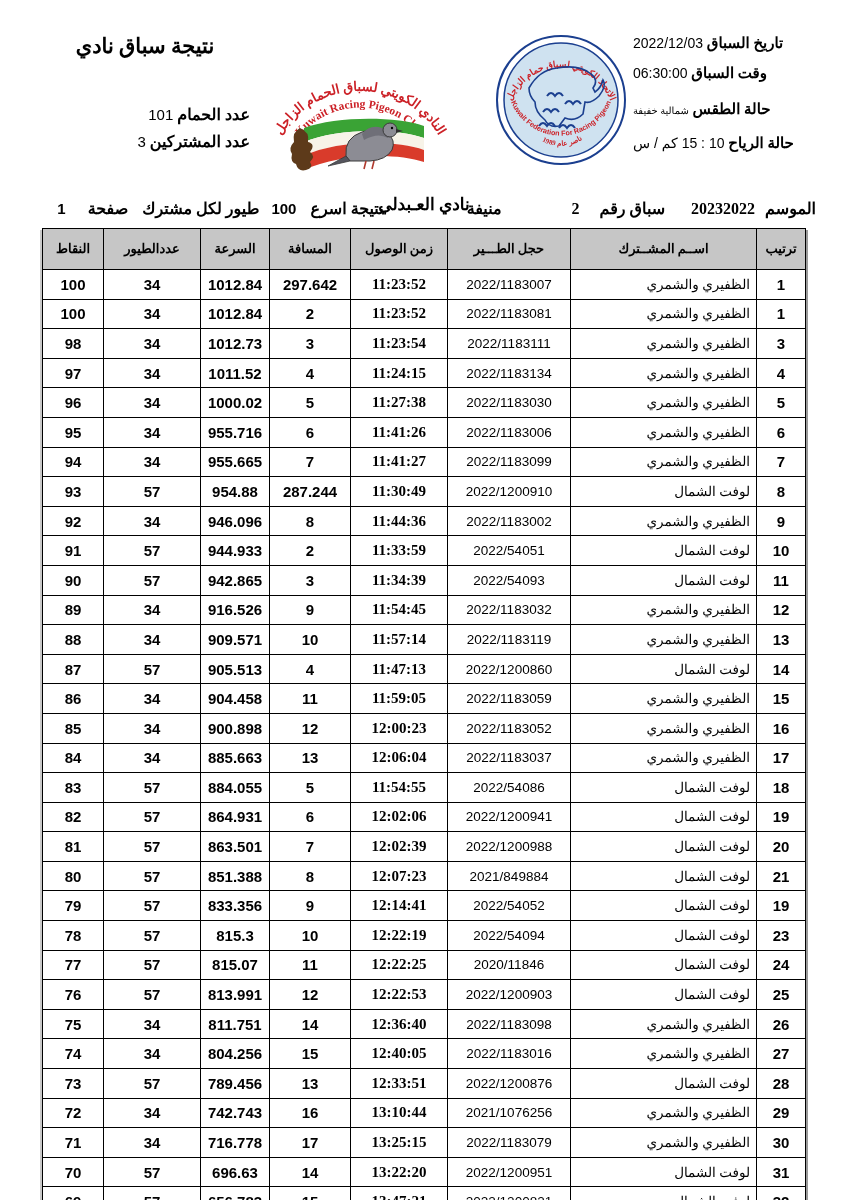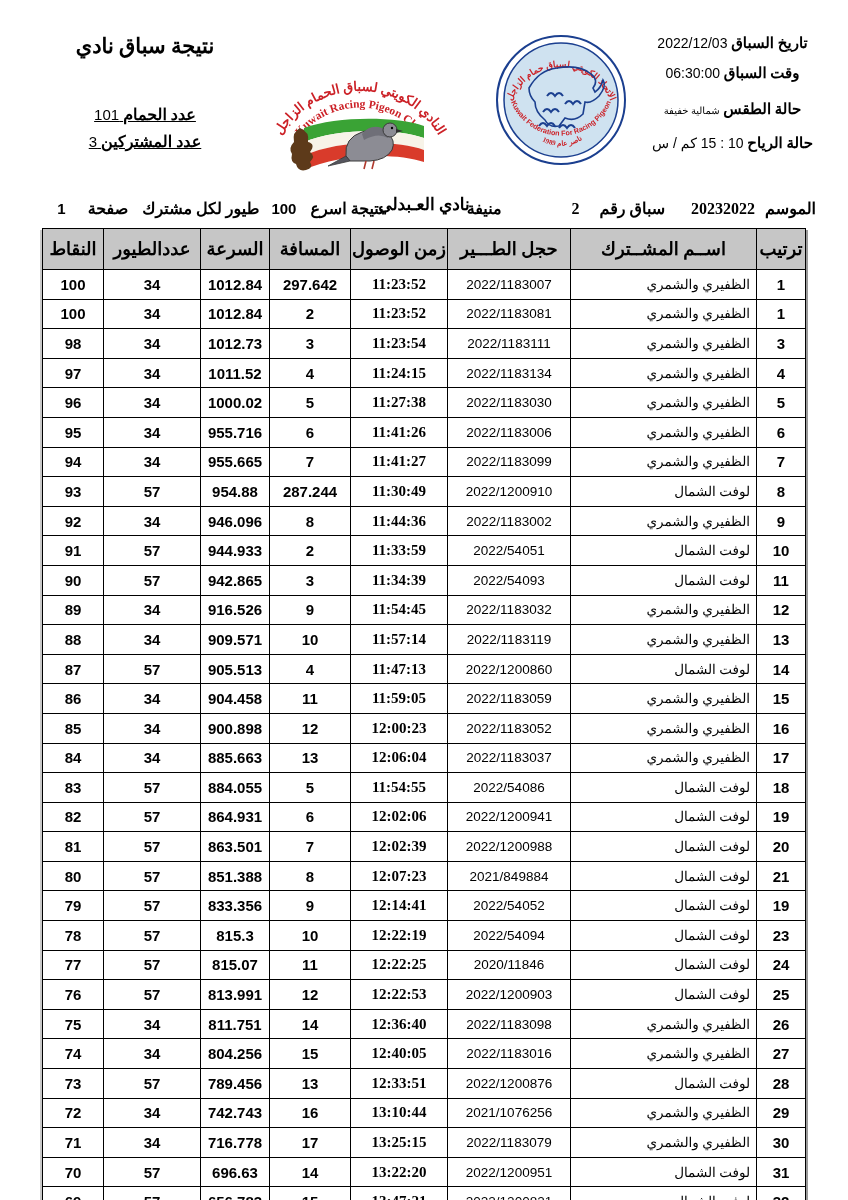--- a/index.html
+++ b/index.html
@@ -8,44 +8,44 @@
     background:#ffffff;
     position:relative;
     font-family:"Liberation Serif","DejaVu Serif",serif;
     color:#000;
     overflow:hidden;
   }
   
   .hdr{position:absolute;top:0;left:0;width:848px;height:175px;}
   .hdr-left{position:absolute;top:34px;left:40px;width:210px;text-align:center;direction:rtl;}
   .hdr-left .title{font-size:21px;font-weight:bold;letter-spacing:0.5px;}
-  .hdr-left .cnt{margin-top:8px;font-size:16px;font-weight:bold;text-align:center;text-decoration:underline;}
+  .hdr-left .cnt{margin-top:8px;font-size:16px;font-weight:bold;text-align:right;}
   .hdr-left .cnt .num{font-family:"Liberation Sans",sans-serif;font-weight:normal;font-size:15px;}
   .hdr-left .cnt-row1{margin-top:46px;}
-  .hdr-right{position:absolute;top:34px;right:8px;width:215px;direction:rtl;text-align:center;}
+  .hdr-right{position:absolute;top:34px;right:0;width:215px;direction:rtl;text-align:left;}
   .hdr-right .row{margin-bottom:12px;font-size:15px;white-space:nowrap;}
   .hdr-right .lbl{font-weight:bold;}
   .hdr-right .val{font-family:"Liberation Sans",sans-serif;font-size:14px;}
   .logo-center{position:absolute;top:28px;left:266px;width:188px;height:148px;}
   .logo-fed{position:absolute;top:30px;left:495px;width:132px;height:140px;}
   
   .club-line{position:absolute;top:194px;left:0;width:848px;text-align:center;
     font-size:17px;font-weight:bold;direction:rtl;}
   .info-row{position:absolute;top:199px;left:0;width:848px;direction:rtl;
     display:flex;align-items:center;font-weight:bold;font-size:16px;
     padding:0;box-sizing:border-box;}
   .info-row span{white-space:nowrap;}
   .info-row .num{font-family:"Liberation Sans",sans-serif;font-size:15px;}
   .g{display:inline-block;}
   
   .tblwrap{position:absolute;top:228px;left:42px;}
   table{border-collapse:collapse;table-layout:fixed;width:763px;
     border:1px solid #000;box-shadow:2px 2px 0 #9a9a9a,-2px 2px 0 #c9c9c9;}
   th,td{border:1px solid #000;overflow:hidden;white-space:nowrap;}
-  thead th{background:#c6c6c6;height:38px;font-size:18px;font-weight:bold;
+  thead th{background:#c6c6c6;height:38px;font-size:13px;font-weight:bold;
     font-family:"Liberation Serif","DejaVu Serif",serif;}
   tbody td{height:26.6px;text-align:center;vertical-align:middle;}
   td.c-rank{font-family:"Liberation Sans",sans-serif;font-weight:bold;font-size:15px;}
   td.c-name{direction:rtl;text-align:right;padding-left:4px;padding-right:6px;font-size:13.5px;}
   td.c-ring{font-family:"Liberation Sans",sans-serif;font-size:13.5px;}
   td.c-time{font-family:Liberation Serif, serif;font-weight:bold;font-size:15px;}
   td.c-dist,td.c-speed,td.c-birds,td.c-pts{font-family:"Liberation Sans",sans-serif;
     font-weight:bold;font-size:15px;}
 </style>
 </head>

